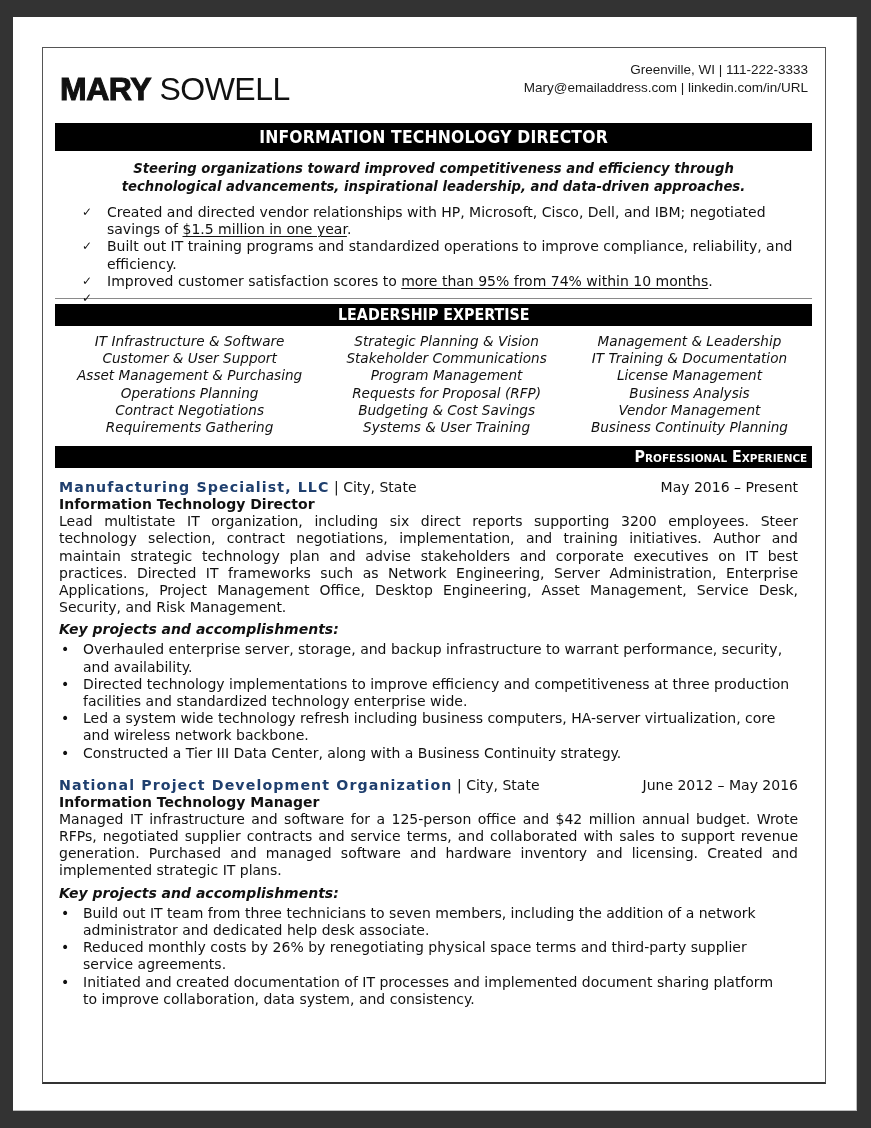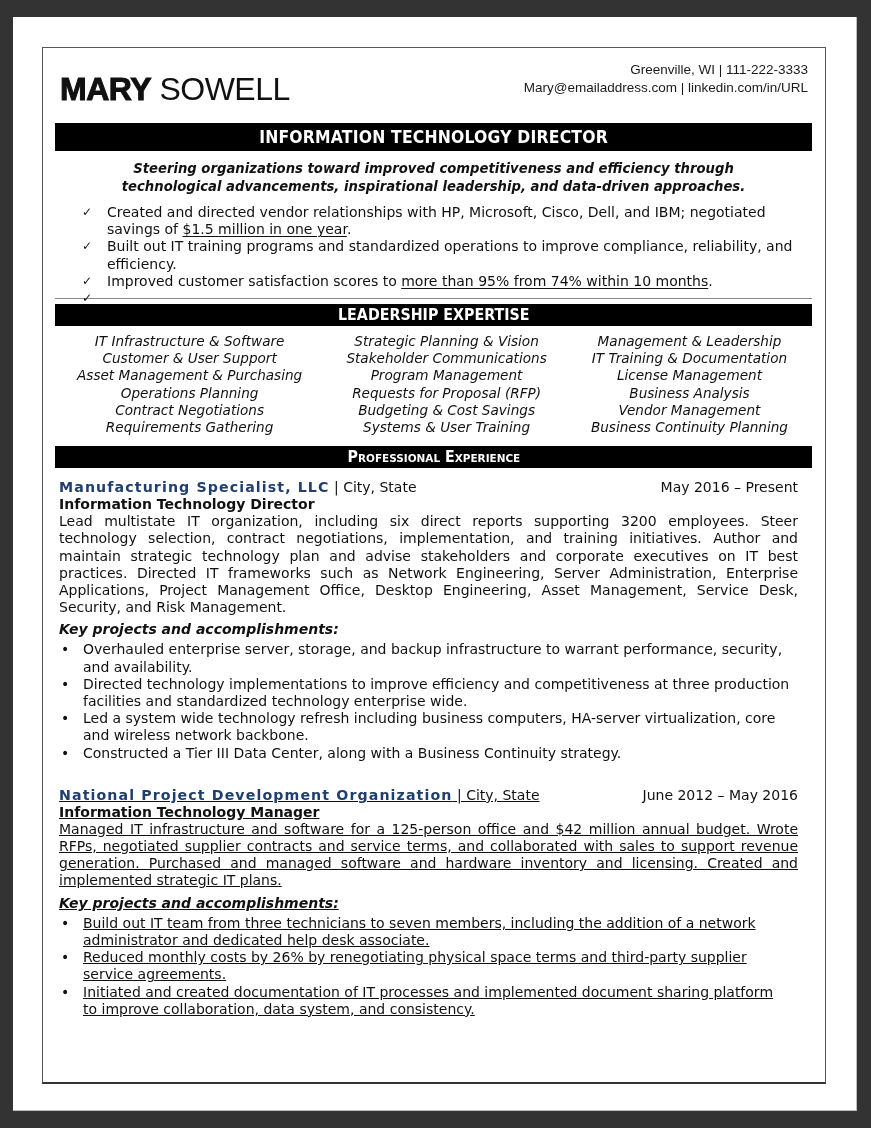--- a/index.html
+++ b/index.html
@@ -59,21 +59,21 @@
   .job-head { position: relative; height: 18px; font-size: 14px; line-height: 18px; white-space: nowrap; }
   .company { color: #1f3f6e; font-weight: bold; letter-spacing: 1.1px; font-size: 14.2px; }
   .loc { color: #111; }
   .dates { position: absolute; right: 0; top: 0; color: #111; }
   .role { font-weight: bold; font-size: 14px; line-height: 17px; color: #111; }
   .desc { font-size: 14px; line-height: 17.2px; text-align: justify; color: #111; }
   .kp { font-weight: bold; font-style: italic; font-size: 14px; line-height: 17px; margin-top: 5px; }
   ul.bullets { list-style: none; margin: 3px 0 0 0; padding: 0; }
   ul.bullets li { padding-left: 24px; }
   ul.bullets li .mk { position: absolute; left: 2px; top: 0; font-size: 14px; }
-  .job2 { margin-top: 24px; text-decoration: underline; }
+  .job2 { margin-top: 14px; }
 </style>
 </head>
 <body>
 
 <div class="page">
   <div class="frame"></div>
   <div class="content">
 
     <div class="header">
       <div class="name">
@@ -128,21 +128,21 @@
         <div class="col">
           <div>Management &amp; Leadership</div>
           <div>IT Training &amp; Documentation</div>
           <div>License Management</div>
           <div>Business Analysis</div>
           <div>Vendor Management</div>
           <div>Business Continuity Planning</div>
         </div>
       </div>
 
-    <div class="bar bar-sub" style="margin-top:6px;">
+    <div class="bar bar-sub" style="margin-top:6px;text-align:right;">
       <span class="sc-small">Professional Experience</span>
     </div>
 
     <div id="jobs">
         <div class="job">
           <div class="job-head"><span class="company">Manufacturing Specialist, LLC</span><span class="loc"> | City, State</span><span class="dates">May 2016 – Present</span></div>
           <div class="role">Information Technology Director</div>
           <div class="desc">Lead multistate IT organization, including six direct reports supporting 3200 employees. Steer technology selection, contract negotiations, implementation, and training initiatives. Author and maintain strategic technology plan and advise stakeholders and corporate executives on IT best practices. Directed IT frameworks such as Network Engineering, Server Administration, Enterprise Applications, Project Management Office, Desktop Engineering, Asset Management, Service Desk, Security, and Risk Management.</div>
           <div class="kp">Key projects and accomplishments:</div>
           <ul class="bullets">

